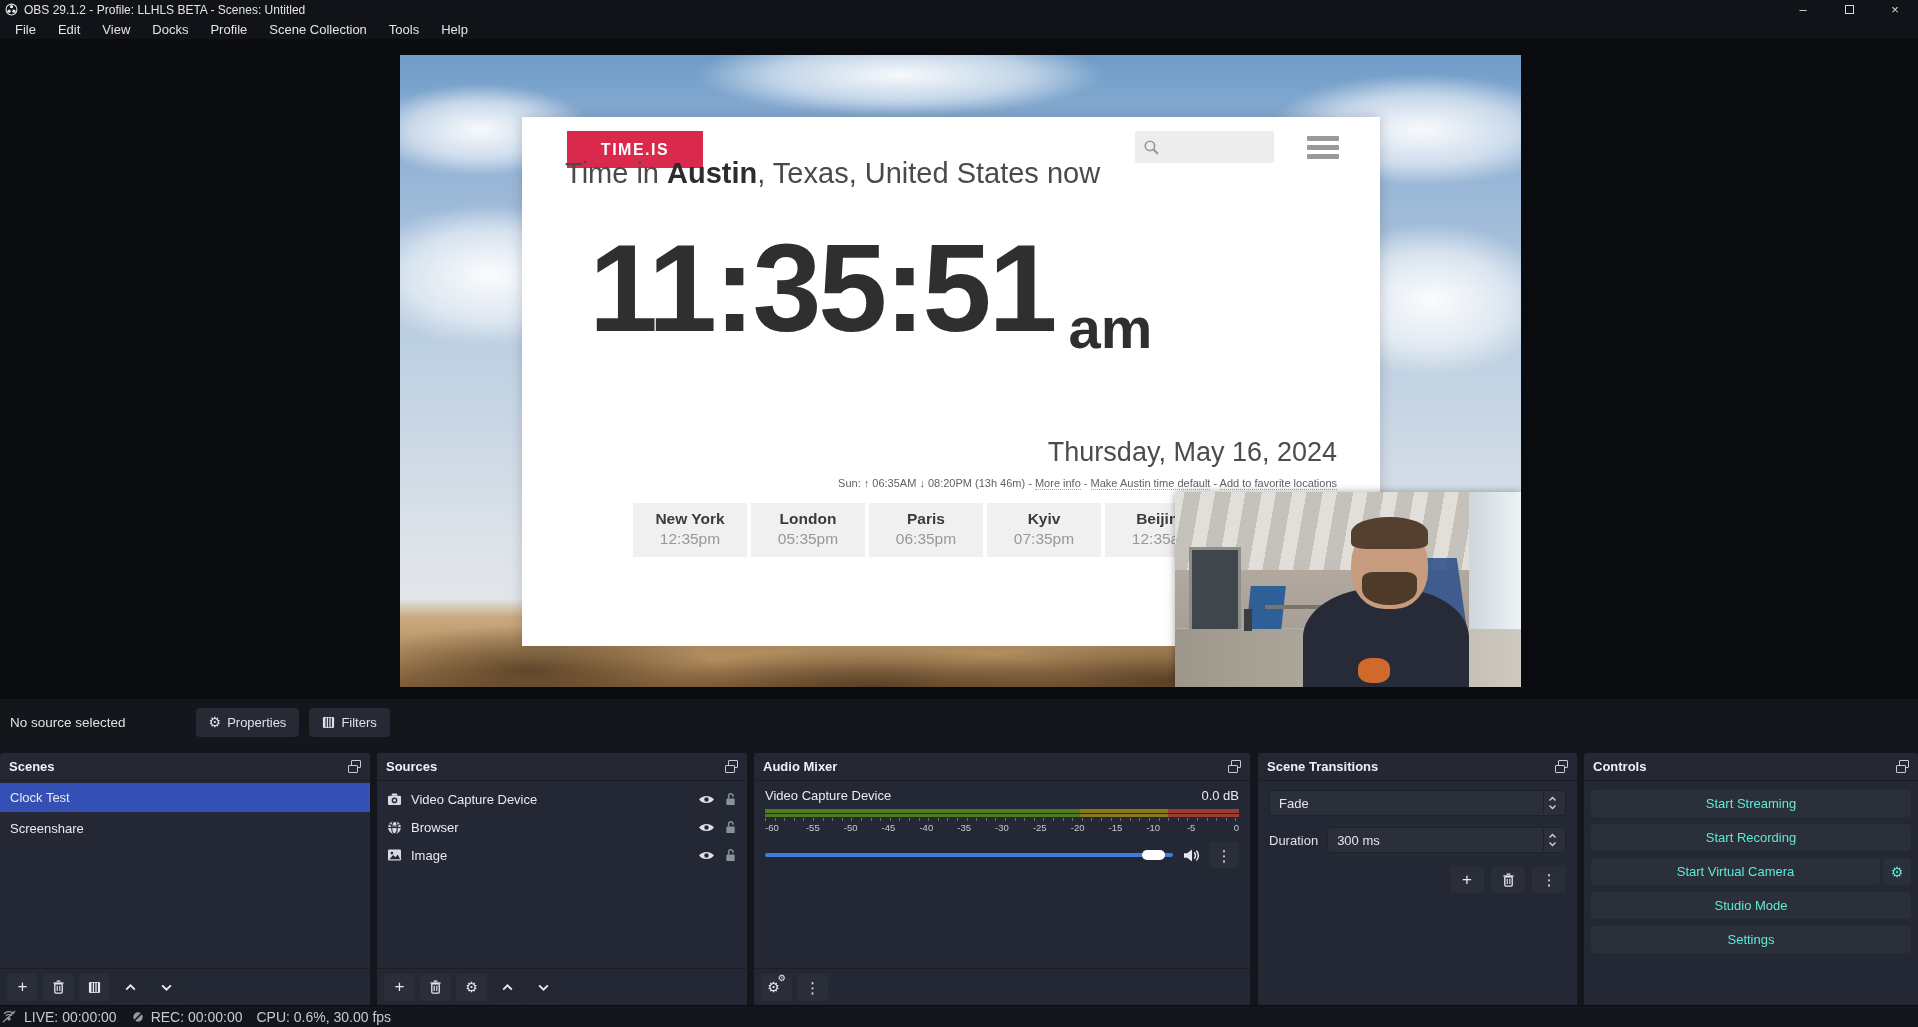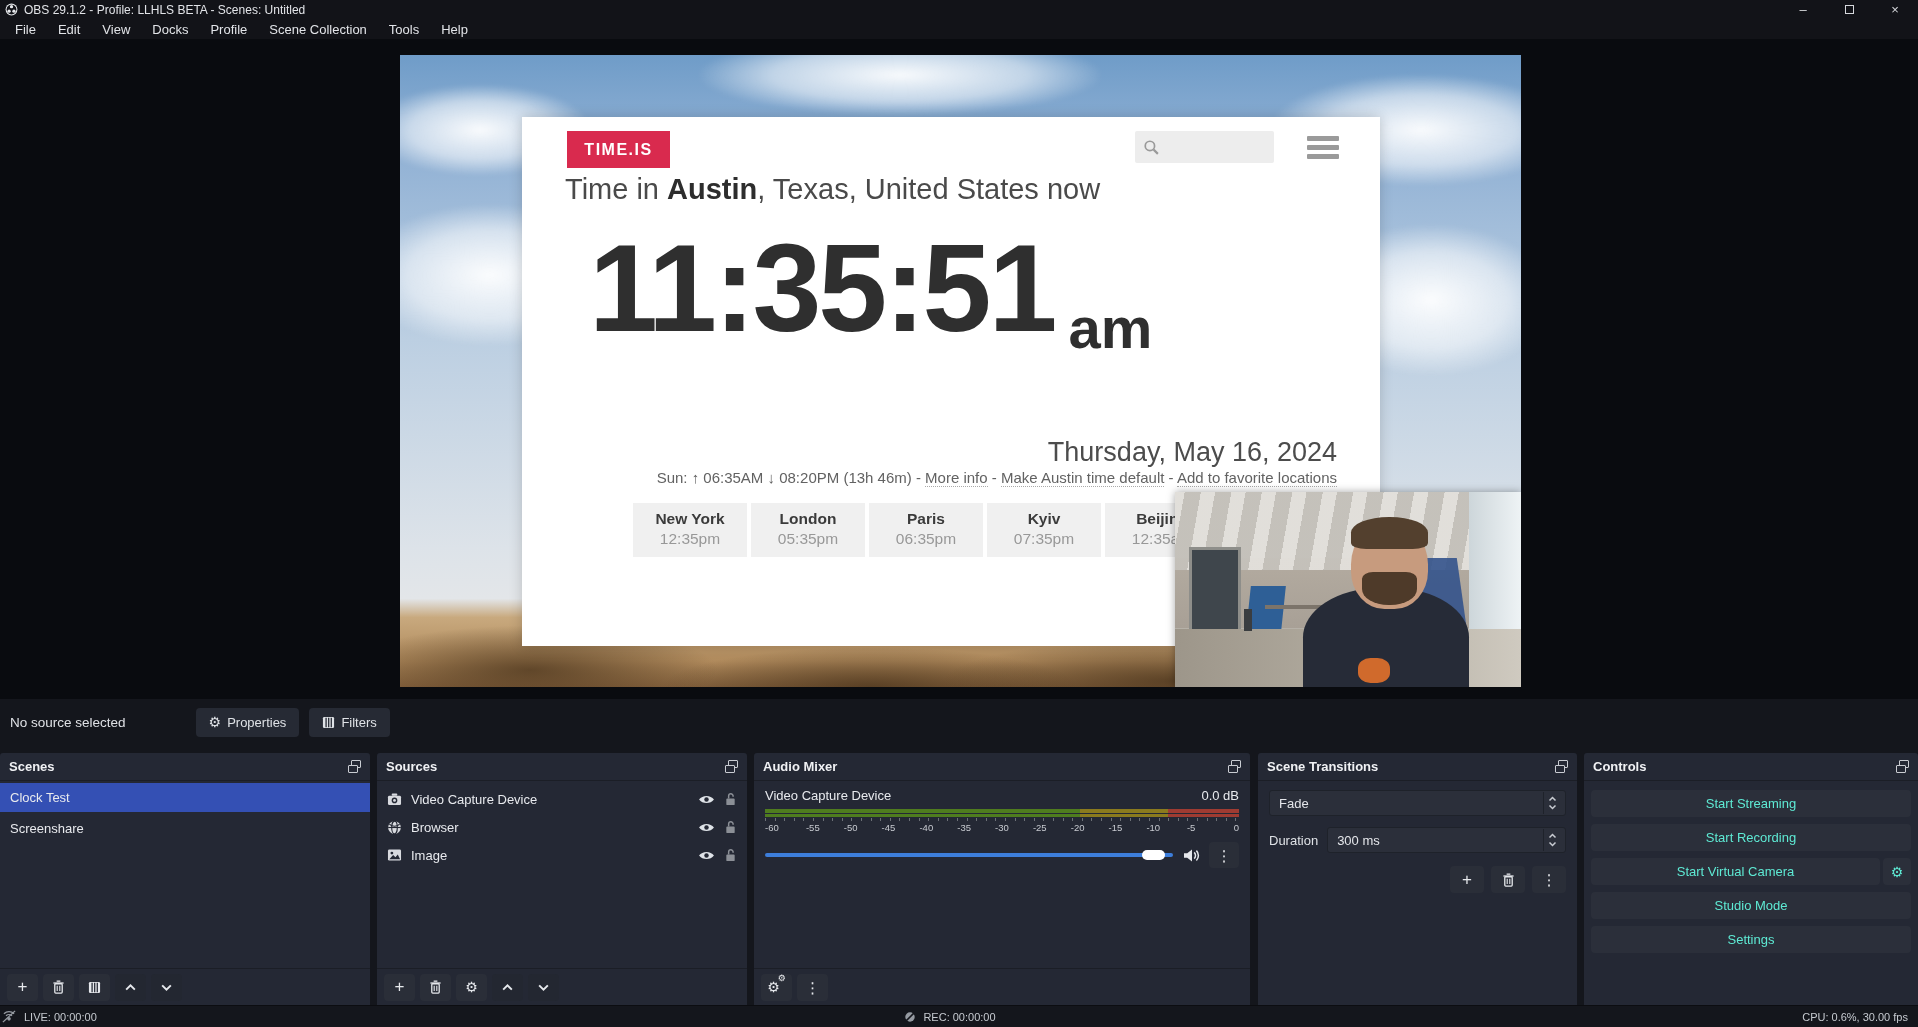--- a/index.html
+++ b/index.html
@@ -20,31 +20,31 @@
   .menu-item{padding:1px 11px;}
 
   
   .preview{position:relative;height:660px;background:#090b0f;}
   .video{position:absolute;left:400px;top:16px;width:1121px;height:632px;overflow:hidden;background:#9db7d2;}
   .scene-bg{position:absolute;inset:0;
     background:linear-gradient(180deg,#6f9cc8 0%,#8fb0d4 14%,#bccfe2 45%,#dde3e9 78%,#e3e6e9 86%,#c8a97e 89%,#b08a5c 96%,#86633e 100%);}
   .cloud{position:absolute;background:radial-gradient(ellipse at center,rgba(255,255,255,.95) 0%,rgba(255,255,255,.55) 45%,rgba(255,255,255,0) 72%);filter:blur(2px);}
   .hill{position:absolute;background:radial-gradient(ellipse at center,rgba(74,52,28,.75) 0%,rgba(74,52,28,0) 70%);}
   .timeis-card{position:absolute;left:122px;top:62px;width:858px;height:529px;background:#ffffff;box-shadow:0 0 12px rgba(0,0,0,.18);}
-  .ti-logo{position:absolute;left:45px;top:14px;width:103px;height:37px;background:#d92a4e;color:#fff;display:flex;align-items:center;justify-content:center;font-weight:bold;font-size:16px;letter-spacing:1.5px;}
+  .ti-logo{position:absolute;left:45px;top:14px;width:136px;height:37px;background:#d92a4e;color:#fff;display:flex;align-items:center;justify-content:center;font-weight:bold;font-size:16px;letter-spacing:1.5px;}
   .ti-search{position:absolute;right:106px;top:14px;width:139px;height:32px;background:#ededed;border-radius:2px;display:flex;align-items:center;padding-left:8px;}
   .ti-burger{position:absolute;right:41px;top:19px;width:32px;height:23px;display:flex;flex-direction:column;justify-content:space-between;}
   .ti-burger span{display:block;height:5px;background:#9a9a9a;border-radius:1px;}
-  .ti-head{position:absolute;left:43px;top:56px;font-size:29px;color:#4a4a4a;white-space:nowrap;}
+  .ti-head{position:absolute;left:43px;top:40px;font-size:29px;color:#4a4a4a;white-space:nowrap;}
   .ti-head b{color:#2d2d2d;}
   .ti-clock-row{position:absolute;left:55px;top:92px;display:flex;align-items:flex-end;color:#2f2f2f;margin-left:12px;}
   .ti-clock{font-size:124px;font-weight:bold;line-height:1.28;letter-spacing:-3px;}
   .ti-ampm{font-size:58px;font-weight:bold;line-height:1.35;margin-left:14px;}
   .ti-date{position:absolute;right:43px;top:320px;font-size:27px;color:#4c4c4c;}
-  .ti-sun{position:absolute;right:43px;top:352px;font-size:15px;color:#626262;white-space:nowrap;}
+  .ti-sun{position:absolute;right:43px;top:360px;font-size:11px;color:#626262;white-space:nowrap;}
   .ti-sun .lnk{border-bottom:1px dotted #aaa;}
   .ti-cities{position:absolute;right:43px;top:386px;display:flex;gap:4px;}
   .ti-city{width:114px;background:#f0f0f0;text-align:center;padding:7px 0 9px 0;}
   .ti-city .cn{font-size:15.5px;font-weight:bold;color:#3b3b3b;}
   .ti-city .ct{font-size:15.5px;color:#989898;margin-top:2px;}
 
   
   .webcam{position:absolute;left:775px;top:437px;width:346px;height:195px;overflow:hidden;background:#b6b1a8;box-shadow:0 0 8px rgba(0,0,0,.35);}
   .wc-ceiling{position:absolute;left:-10%;top:0;width:120%;height:40%;
     background:repeating-linear-gradient(100deg,#e9e7e3 0 14px,#c7c4be 14px 30px);opacity:.85;}
@@ -115,21 +115,21 @@
   .trans-buttons{margin-top:13px;display:flex;justify-content:flex-end;gap:7px;}
   .trans-buttons .tbtn{width:34px;}
 
   
   .controls-body{padding:9px 7px 0 7px;}
   .ctl-row{display:flex;gap:3px;margin-bottom:7px;}
   .ctl-btn{flex:1;height:27px;background:#2b2f3a;border-radius:4px;display:flex;align-items:center;justify-content:center;font-size:13px;color:#5eead4;}
   .ctl-gear{flex:none;width:28px;}
 
   
-  .statusbar{height:22px;background:#14161c;border-top:1px solid #0c0d11;display:flex;align-items:center;justify-content:space-between;padding-right:10px;font-size:11px;color:#c6cad0;}
+  .statusbar{height:22px;background:#14161c;border-top:1px solid #0c0d11;display:flex;align-items:center;justify-content:flex-start;padding-right:10px;font-size:14px;color:#c6cad0;}
   .sb-item{display:flex;align-items:center;gap:6px;}
   .sb-gap{width:14px;}
 
   .icon{display:inline-flex;align-items:center;justify-content:center;}
   .gear-glyph{font-size:14px;line-height:1;}
   .gear-small{font-size:9px;line-height:1;align-self:flex-start;margin-left:-2px;}
   .dots-glyph{font-size:15px;line-height:1;letter-spacing:0;}
 </style>
 </head>
 <body>

